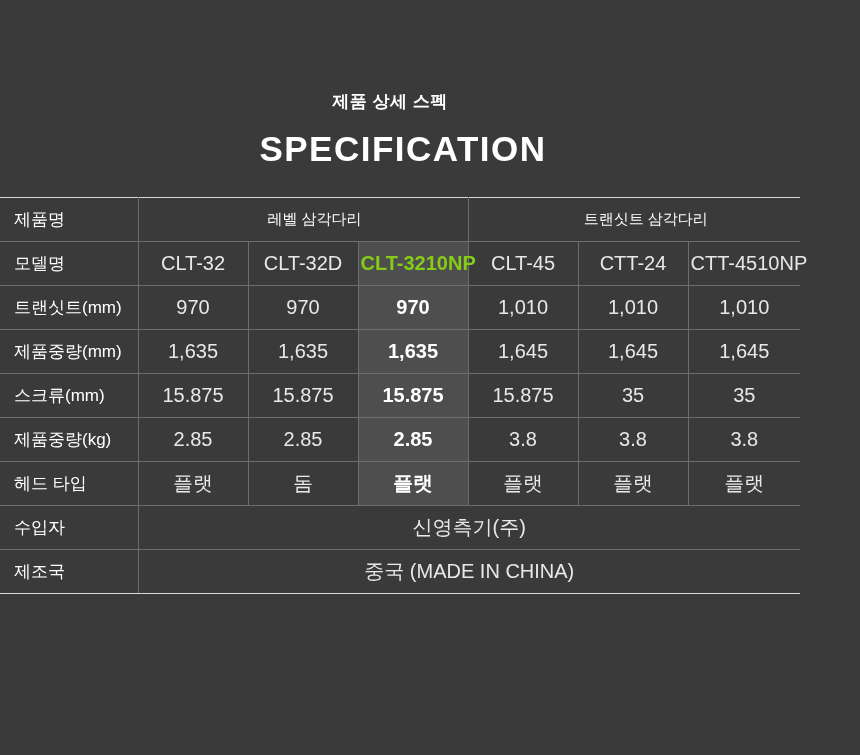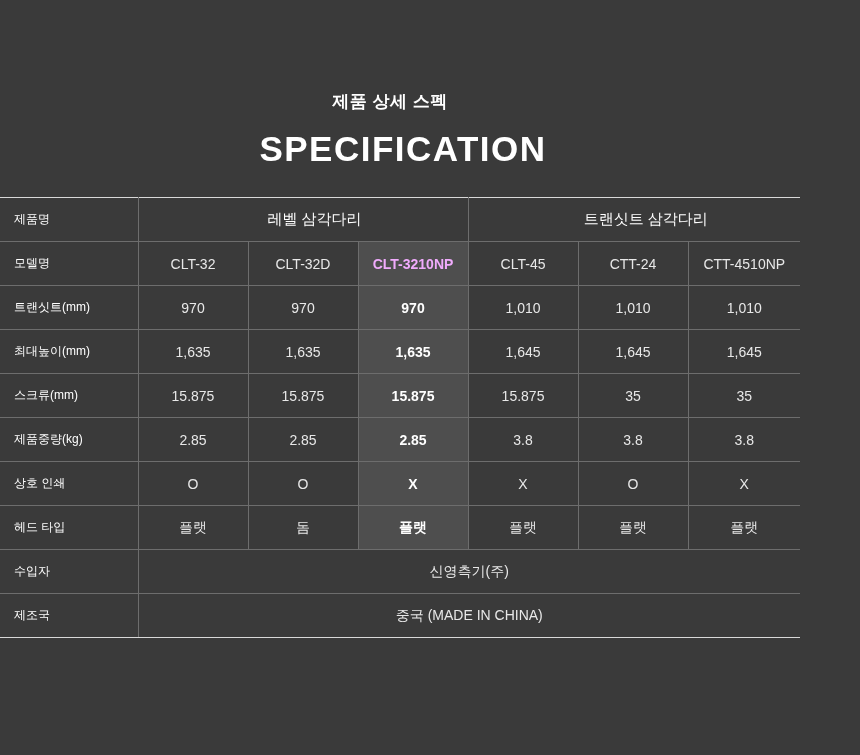--- a/index.html
+++ b/index.html
@@ -46,55 +46,55 @@
   }
   table.spec {
     width: 800px;
     border-collapse: collapse;
     table-layout: fixed;
   }
   table.spec td {
     border-bottom: 1px solid #6d6d6d;
     border-right: 1px solid #6d6d6d;
     text-align: center;
-    font-size: 14px;
+    font-size: 20px;
     color: #e8e8e8;
     height: 43px;
     padding: 0 2px;
     vertical-align: middle;
     white-space: nowrap;
   }
   table.spec tr.first-row td {
     border-top: 1px solid #d8d8d8;
   }
   table.spec tr:last-child td {
     border-bottom: 1px solid #d8d8d8;
   }
   table.spec td.rowhead {
     text-align: left;
     padding-left: 14px;
     color: #ffffff;
-    font-size: 12px;
+    font-size: 17px;
   }
   table.spec td.last-col {
     border-right: none;
   }
   table.spec td.group {
     font-size: 15px;
     color: #ffffff;
     padding-left: 25px;
   }
   table.spec td.hl {
     background: #4e4e4e;
     color: #ffffff;
     font-weight: bold;
   }
   table.spec td.hl-head {
     background: #4e4e4e;
-    color: #f0abfc;
+    color: #84cc16;
     font-weight: bold;
   }
   .small {
     font-size: 14px;
   }
 </style>
 </head>
 <body>
 
 <div class="page">
@@ -136,21 +136,21 @@
           <td class="rowhead">트랜싯트(mm)</td>
           <td>970</td>
           <td>970</td>
           <td class="hl">970</td>
           <td>1,010</td>
           <td>1,010</td>
           <td class="last-col">1,010</td>
         </tr>
 
         <tr>
-          <td class="rowhead">최대높이(mm)</td>
+          <td class="rowhead">제품중량(mm)</td>
           <td>1,635</td>
           <td>1,635</td>
           <td class="hl">1,635</td>
           <td>1,645</td>
           <td>1,645</td>
           <td class="last-col">1,645</td>
         </tr>
 
         <tr>
           <td class="rowhead">스크류(mm)</td>
@@ -165,29 +165,20 @@
         <tr>
           <td class="rowhead">제품중량(kg)</td>
           <td>2.85</td>
           <td>2.85</td>
           <td class="hl">2.85</td>
           <td>3.8</td>
           <td>3.8</td>
           <td class="last-col">3.8</td>
         </tr>
 
-        <tr>
-          <td class="rowhead">상호 인쇄</td>
-          <td>O</td>
-          <td>O</td>
-          <td class="hl">X</td>
-          <td>X</td>
-          <td>O</td>
-          <td class="last-col">X</td>
-        </tr>
 
         <tr>
           <td class="rowhead">헤드 타입</td>
           <td>플랫</td>
           <td>돔</td>
           <td class="hl">플랫</td>
           <td>플랫</td>
           <td>플랫</td>
           <td class="last-col">플랫</td>
         </tr>

